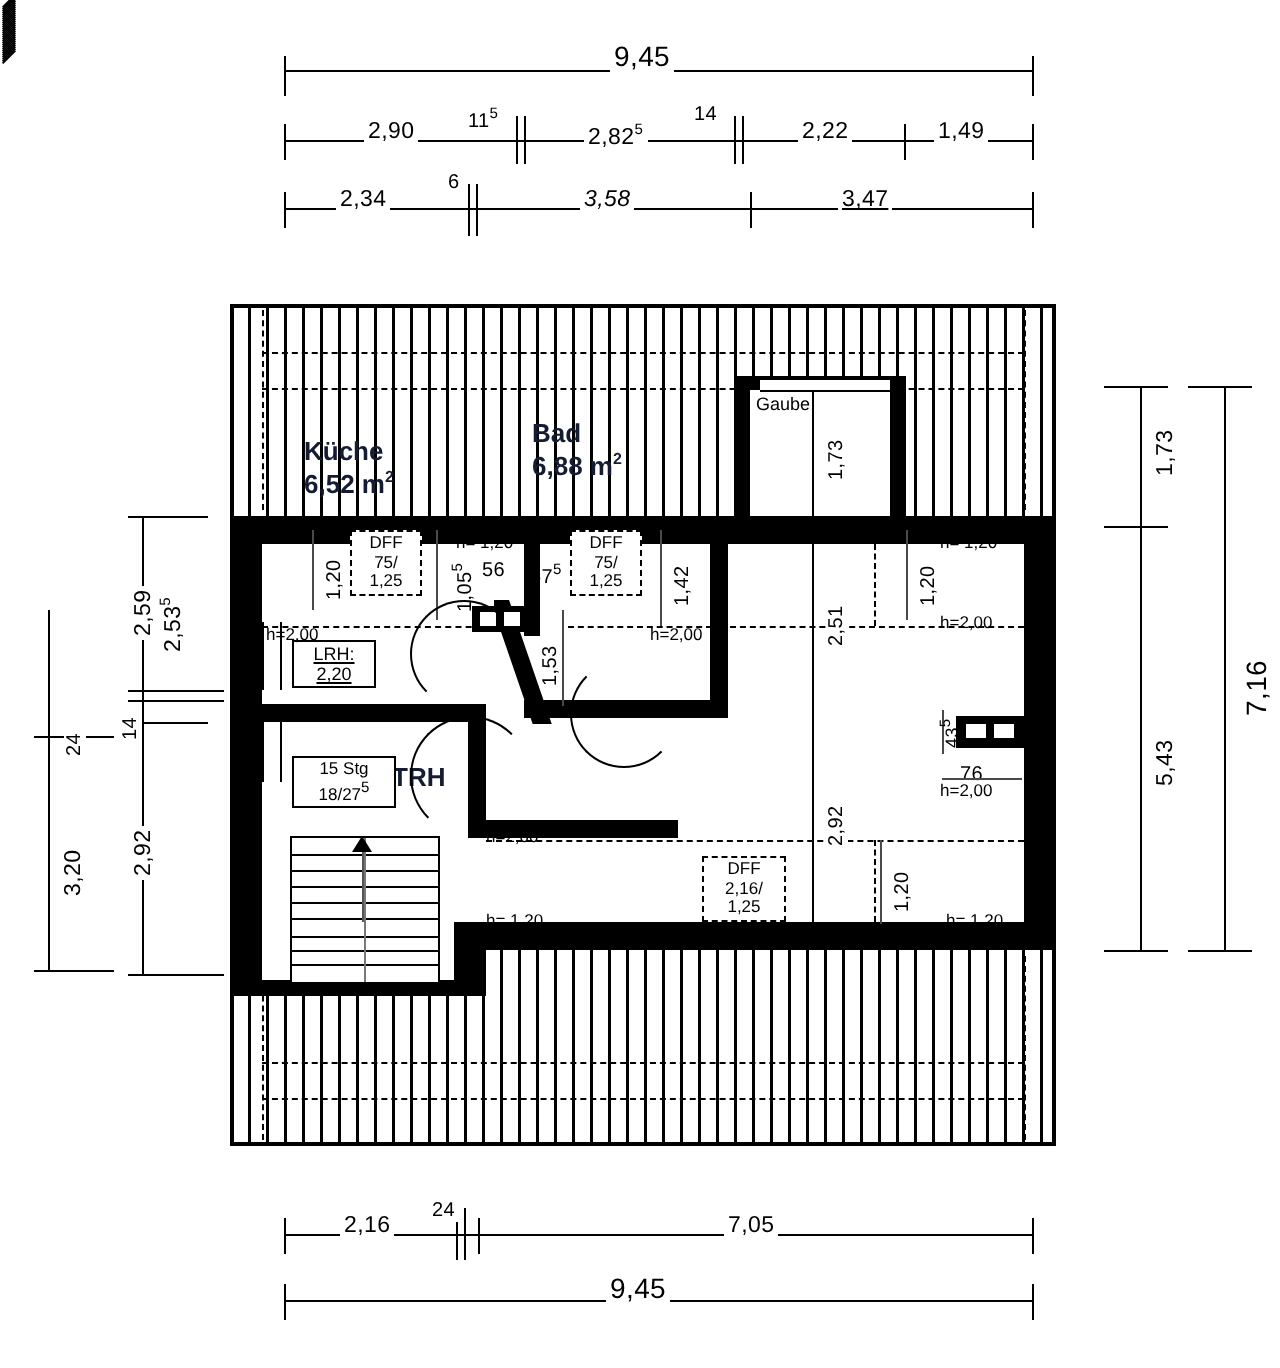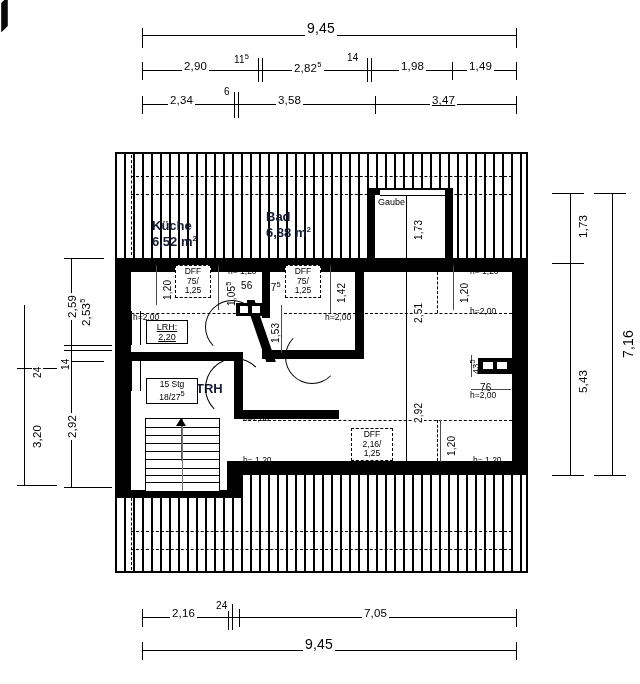--- a/index.html
+++ b/index.html
@@ -93,37 +93,37 @@
   <div class="dimline vline" style="left:452px;top:62px;height:18px;"></div>
   <div class="dimline vline" style="left:516px;top:62px;height:18px;"></div>
   <div class="tickSlashH" style="left:138px;top:70px;"></div>
   <div class="tickSlashH" style="left:448px;top:70px;"></div>
   <div class="tickSlashH" style="left:512px;top:70px;"></div>
 
   <div class="dimtxt" style="left:182px;top:60px;">2,90</div>
   <div class="dimtxt" style="left:232px;top:52px;font-size:10px;"><span>11</span><span class="sup">5</span></div>
   <div class="dimtxt" style="left:292px;top:60px;"><span>2,82</span><span class="sup">5</span></div>
   <div class="dimtxt" style="left:345px;top:52px;font-size:10px;">14</div>
-  <div class="dimtxt" style="left:399px;top:60px;">1,98</div>
+  <div class="dimtxt" style="left:399px;top:60px;">2,22</div>
   <div class="dimtxt" style="left:467px;top:60px;">1,49</div>
 
   <div class="dimline hline" style="left:142px;top:104px;width:375px;"></div>
   <div class="dimline vline" style="left:142px;top:96px;height:18px;"></div>
   <div class="dimline vline" style="left:234px;top:92px;height:26px;"></div>
   <div class="dimline vline" style="left:238px;top:92px;height:26px;"></div>
   <div class="dimline vline" style="left:375px;top:96px;height:18px;"></div>
   <div class="dimline vline" style="left:516px;top:96px;height:18px;"></div>
   <div class="tickSlashH" style="left:138px;top:104px;"></div>
   <div class="tickSlashH" style="left:371px;top:104px;"></div>
   <div class="tickSlashH" style="left:512px;top:104px;"></div>
 
   <div class="dimtxt" style="left:168px;top:94px;">2,34</div>
   <div class="dimtxt" style="left:222px;top:86px;font-size:10px;">6</div>
-  <div class="dimtxt" style="left:276px;top:94px;">3,58</div>
-  <div class="dimtxt" style="left:430px;top:94px;text-decoration:underline;">3,47</div>
+  <div class="dimtxt" style="left:290px;top:94px;font-style:italic;">3,58</div>
+  <div class="dimtxt" style="left:419px;top:94px;text-decoration:underline;">3,47</div>
 
   <div class="dimline vline" style="left:24px;top:305px;height:180px;"></div>
   <div class="dimline vline" style="left:71px;top:258px;height:230px;"></div>
   <div class="dimline hline" style="left:64px;top:258px;width:40px;"></div>
   <div class="dimline hline" style="left:64px;top:361px;width:40px;"></div>
   <div class="dimline hline" style="left:17px;top:368px;width:40px;"></div>
   <div class="dimline hline" style="left:17px;top:485px;width:40px;"></div>
   <div class="tickSlashV" style="left:66px;top:258px;"></div>
   <div class="tickSlashV" style="left:66px;top:361px;"></div>
   <div class="tickSlashV" style="left:19px;top:368px;"></div>

